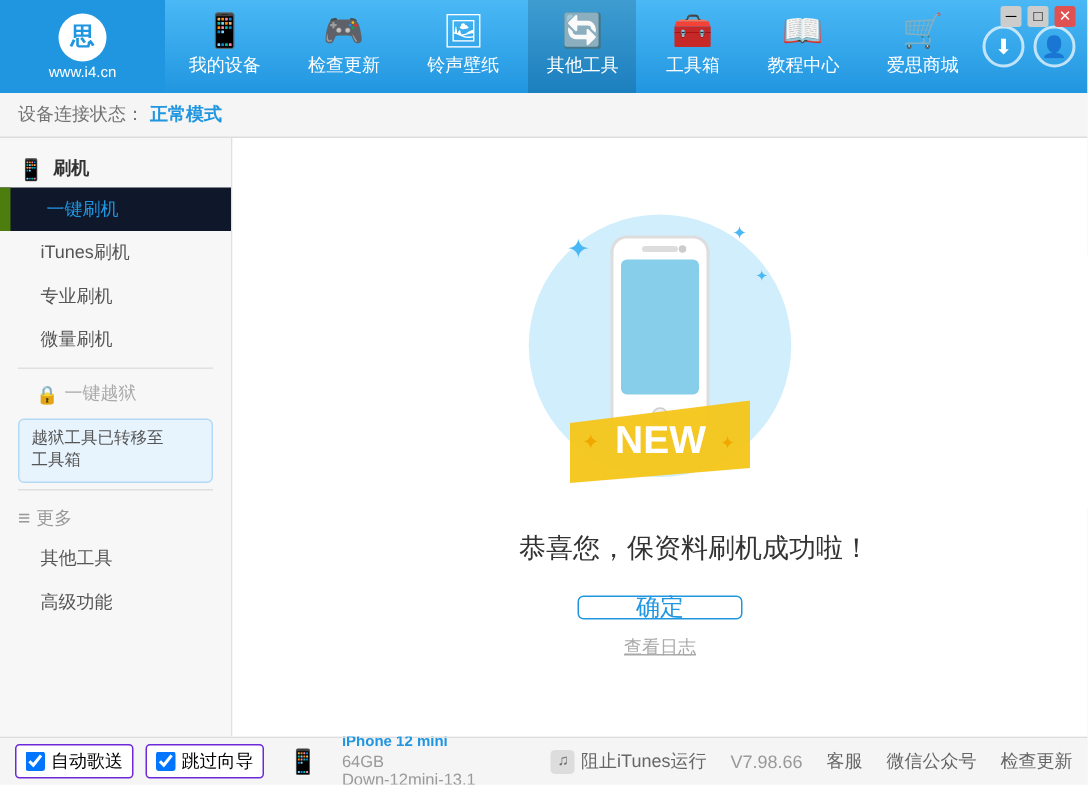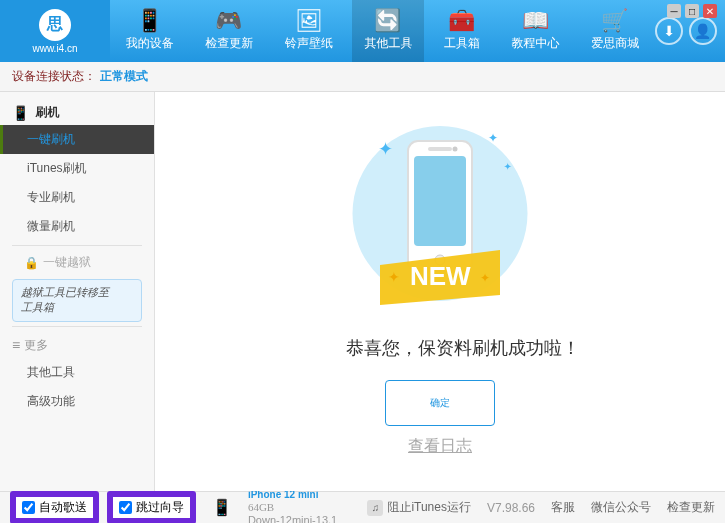--- a/index.html
+++ b/index.html
@@ -98,21 +98,21 @@
     .status-bar {
       height: 30px;
       background: #f5f5f5;
       border-bottom: 1px solid #ddd;
       display: flex;
       align-items: center;
       padding: 0 12px;
       font-size: 12px;
       color: #666;
     }
-    .status-label { color: #7f1d1d; font-family: Liberation Serif, serif; }
+    .status-label { color: #737373; font-family: Liberation Serif, serif; }
     .status-value { color: #2196e0; font-weight: bold; margin-left: 4px; }
 
     
     .main-layout {
       display: flex;
       height: calc(523px - 62px - 30px - 32px);
     }
 
     
     .sidebar {
@@ -138,22 +138,22 @@
     }
     .sidebar-item {
       padding: 6px 12px 6px 24px;
       color: #555;
       cursor: pointer;
       font-size: 12px;
       border-left: 3px solid transparent;
     }
     .sidebar-item.active {
       color: #2196e0;
-      border-left: 3px solid #4d7c0f;
-      background: #404040;
+      border-left: 7px solid #4d7c0f;
+      background: #0f172a;
     }
     .sidebar-divider {
       height: 1px;
       background: #e0e0e0;
       margin: 4px 12px;
     }
     .sidebar-section-title2 {
       display: flex;
       align-items: center;
       padding: 6px 12px 4px 12px;
@@ -168,21 +168,20 @@
     }
     .sidebar-notice {
       margin: 4px 12px;
       background: #e8f4fd;
       border: 1px solid #b3d9f5;
       border-radius: 4px;
       padding: 5px 8px;
       font-size: 11px;
       color: #555;
       line-height: 1.4;
-      font-style: italic;
     }
 
     
     .content-area {
       flex: 1;
       display: flex;
       flex-direction: column;
       align-items: center;
       justify-content: center;
       background: #fff;
@@ -213,33 +212,33 @@
 
     .success-text {
       font-size: 18px;
       color: #333;
       margin-bottom: 20px;
       text-align: center;
       margin-left: 46px;
     }
     .confirm-btn {
       width: 110px;
-      height: 46px;
+      height: 16px;
       background: #fff;
       border: 1px solid #2196e0;
       border-radius: 4px;
       color: #2196e0;
-      font-size: 10px;
+      font-size: 16px;
       cursor: pointer;
       margin-bottom: 10px;
       display: flex; align-items: center; justify-content: center;
     }
     .goto-link {
       color: #aaa;
-      font-size: 16px;
+      font-size: 12px;
       cursor: pointer;
       text-decoration: underline;
       font-family: Liberation Serif, serif;
     }
 
     
     .bottom-bar {
       height: 32px;
       background: #f5f5f5;
       border-top: 1px solid #ddd;
@@ -250,21 +249,21 @@
     }
     .bottom-left {
       display: flex;
       align-items: center;
       gap: 8px;
     }
     .checkbox-item {
       display: flex;
       align-items: center;
       gap: 4px;
-      border: 6px solid #6d28d9;
+      border: 1px solid #6d28d9;
       padding: 2px 6px;
       border-radius: 3px;
       background: #fff;
       cursor: pointer;
     }
     .checkbox-item input[type=checkbox] { margin: 0; }
     .device-info {
       margin-left: 10px;
     }
     .device-name {
@@ -468,21 +467,21 @@
     </label>
     <label class="checkbox-item">
       <input type="checkbox" checked="" style="">
       <span>跳过向导</span>
     </label>
 
     <div class="bottom-device-section" style="margin-left:8px;">
       <span class="phone-small-icon">📱</span>
       <div class="device-info">
         <div class="device-name">iPhone 12 mini</div>
-        <div class="device-detail" style="display:inline;font-family:Liberation Serif, serif;">64GB</div>
+        <div class="device-detail" style="display:inline;">64GB</div>
         <div class="device-detail">Down-12mini-13,1</div>
       </div>
     </div>
   </div>
 
   <div class="bottom-right">
 
     <div class="itunes-bar">
       <div class="itunes-icon">♫</div>
       <span>阻止iTunes运行</span>

